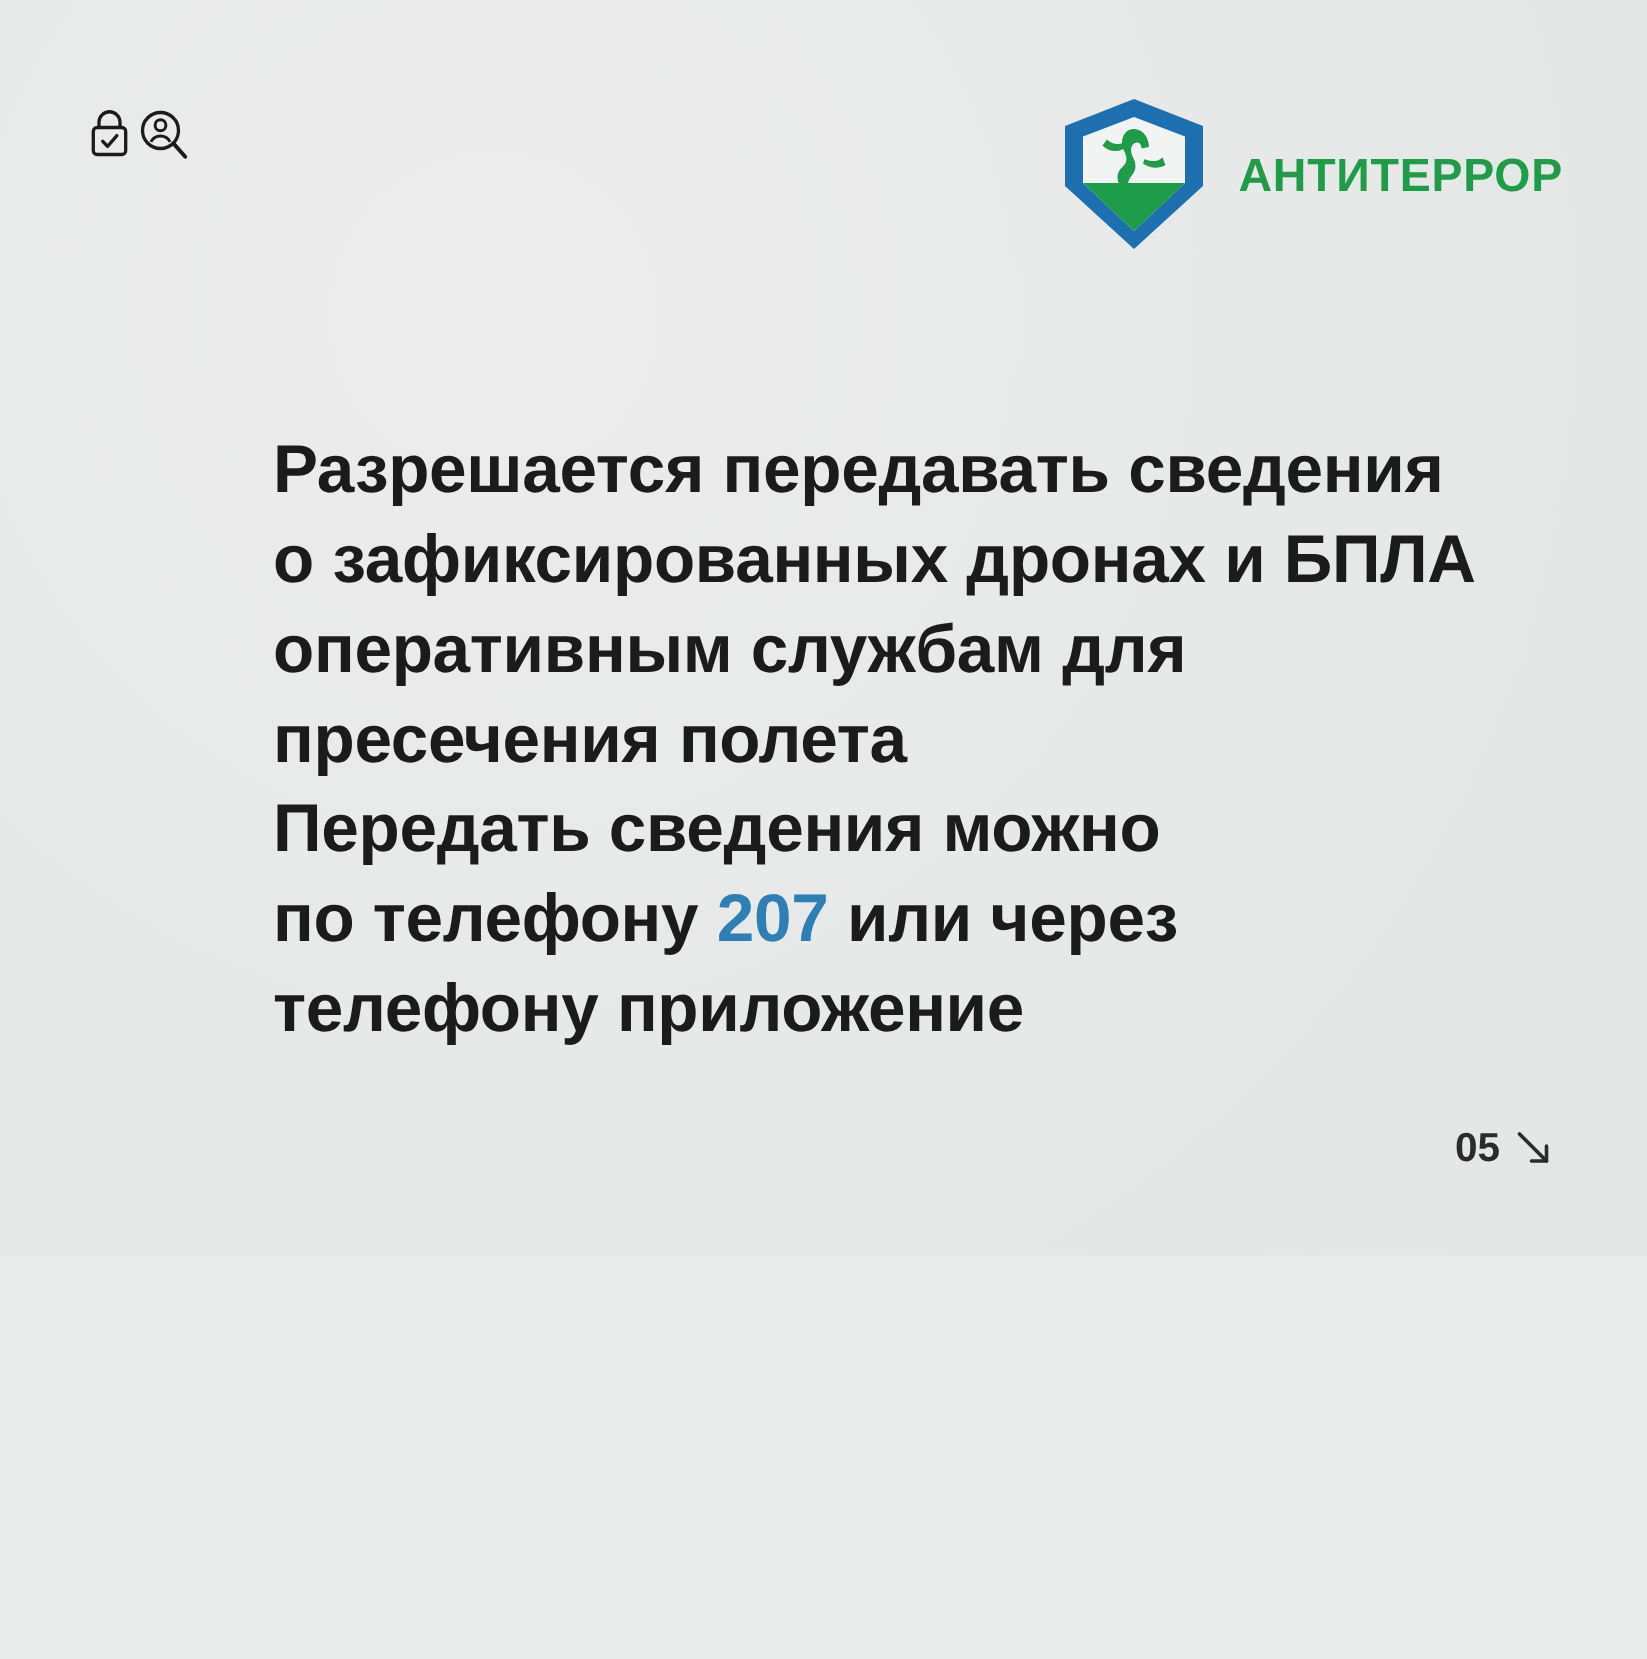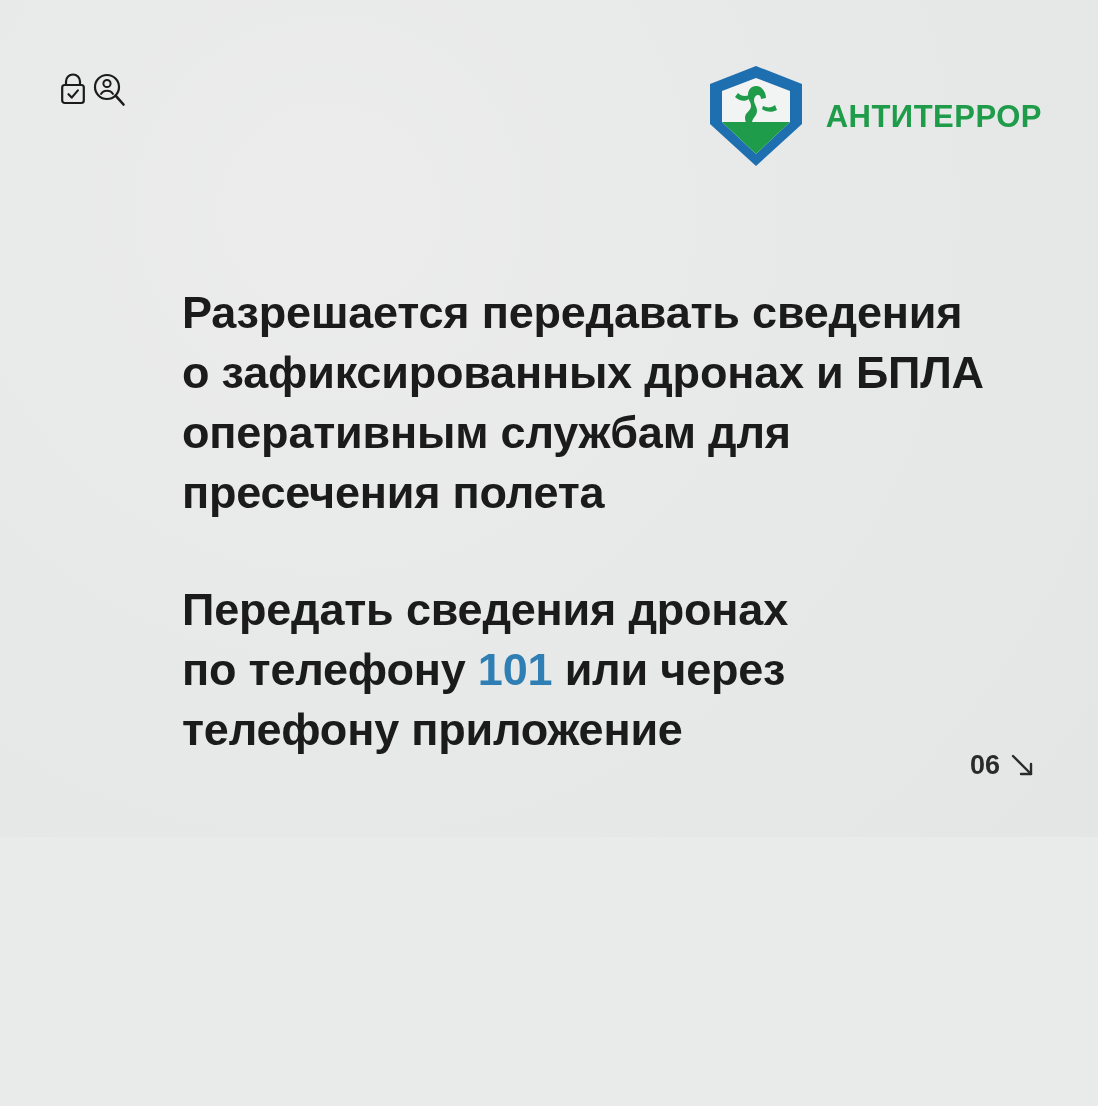--- a/index.html
+++ b/index.html
@@ -67,21 +67,21 @@
   }
   .para {
     font-family: "Liberation Sans", sans-serif;
     font-weight: bold;
     color: #1b1b1b;
     font-size: 45px;
     line-height: 1.33;
     letter-spacing: -0.2px;
     white-space: pre-line;
   }
-  .para.first { margin-bottom: 58px; }
+  .para.first { }
   .accent { color: #2f7fb5; }
   .quote { color: #2f7fb5; display:block; }
 
   
   .page-num {
     position: absolute;
     right: 62px;
     bottom: 56px;
     display: flex;
     align-items: center;
@@ -132,27 +132,27 @@
     <span class="logo-text">
       <span class="l1">АНТИТЕРРОР</span>
     </span>
   </div>
 
   <div class="content">
     <div class="para first">Разрешается передавать сведения
 о зафиксированных дронах и БПЛА
 оперативным службам для
 пресечения полета</div>
-    <div class="para"><span>Передать сведения дронах
-по телефону </span><span class="accent">101</span><span> или через
+    <div class="para"><span>Передать сведения можно
+по телефону </span><span class="accent">207</span><span> или через
 телефону приложение</span></div>
   </div>
 
   <div class="page-num">
-    <span>06</span>
+    <span>05</span>
     <span>
       <svg width="26" height="26" viewBox="0 0 26 26">
         <line x1="3" y1="3" x2="21" y2="21" stroke="#2b2b2b" stroke-width="2.4" stroke-linecap="round"></line>
         <polyline points="21,11 21,21 11,21" fill="none" stroke="#2b2b2b" stroke-width="2.4" stroke-linecap="round" stroke-linejoin="round"></polyline>
       </svg>
     </span>
   </div>
 
 </div>
 

